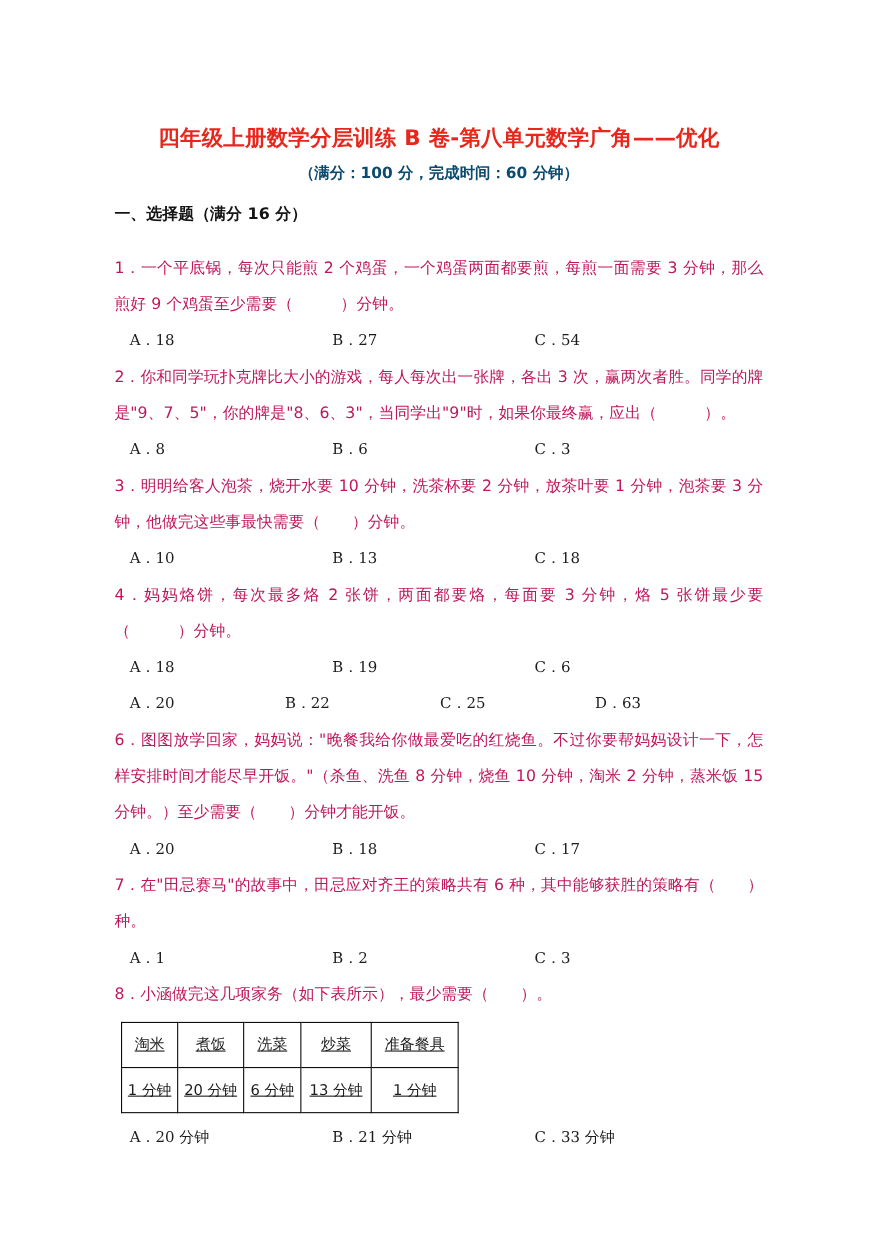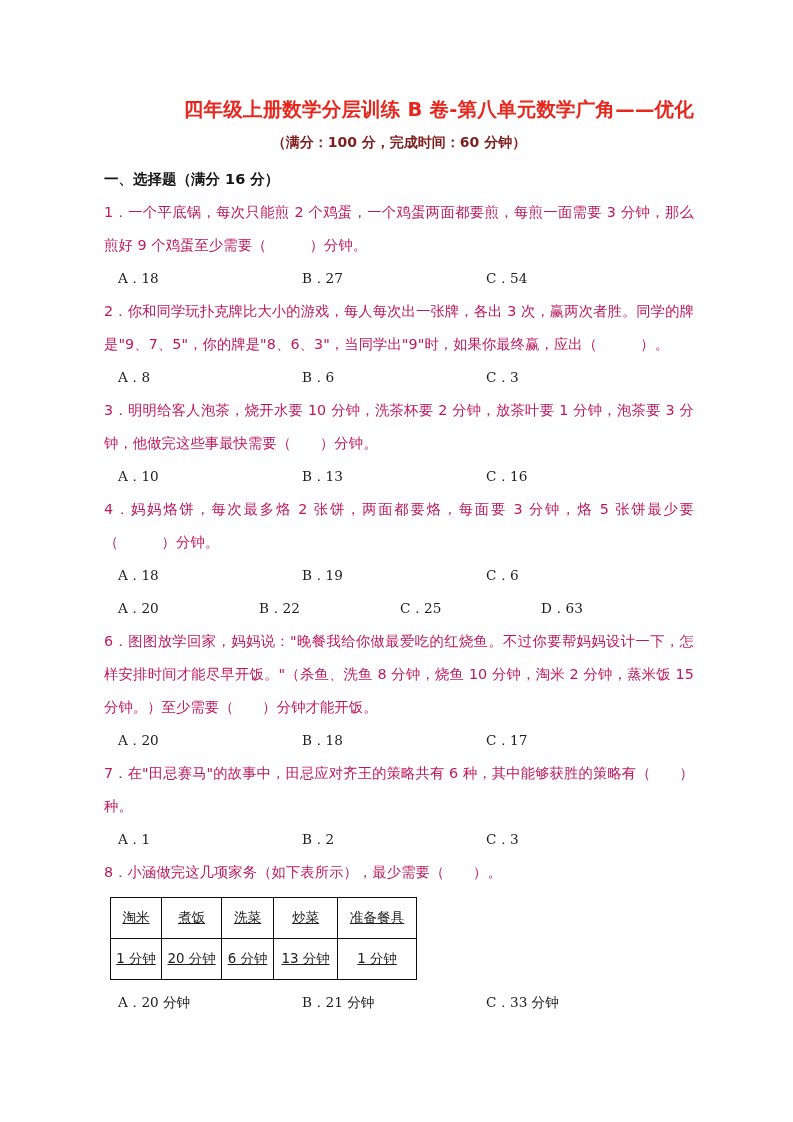--- a/index.html
+++ b/index.html
@@ -29,41 +29,41 @@
     top: 96px;
     width: 590px;
   }
 
   
   .doc-title {
     color: #e8261c;
     font-weight: bold;
     font-size: 19.5px;
     line-height: 28px;
-    text-align: right;
+    text-align: center;
     letter-spacing: 0.2px;
     white-space: nowrap;
-    margin: 0 0 7px 0;
+    margin: 16px 0 7px 0;
   }
   .doc-subtitle {
-    color: #7f1d1d;
+    color: #0c4a6e;
     font-weight: bold;
     font-size: 14px;
     line-height: 22px;
     text-align: center;
     margin: 0 0 11px 0;
   }
 
   
   .section-head {
     font-weight: bold;
     font-size: 14.5px;
     line-height: 30px;
     color: #141414;
-    margin: 0 0 2px 0;
+    margin: 0 0 18px 0;
   }
 
   
   .q-block {
     margin: 0;
   }
   .q-text {
     font-size: 14.3px;
     line-height: 33px;
     color: #be185d;
@@ -150,21 +150,21 @@
         <span class="opt">B．6</span>
         <span class="opt">C．3</span>
       </div>
     </div>
 
     <div class="q-block">
       <p class="q-text">3．明明给客人泡茶，烧开水要 10 分钟，洗茶杯要 2 分钟，放茶叶要 1 分钟，泡茶要 3 分钟，他做完这些事最快需要（　　）分钟。</p>
       <div class="opt-row cols3">
         <span class="opt">A．10</span>
         <span class="opt">B．13</span>
-        <span class="opt">C．16</span>
+        <span class="opt">C．18</span>
       </div>
     </div>
 
     <div class="q-block">
       <p class="q-text">4．妈妈烙饼，每次最多烙 2 张饼，两面都要烙，每面要 3 分钟，烙 5 张饼最少要（　　　）分钟。</p>
       <div class="opt-row cols3">
         <span class="opt">A．18</span>
         <span class="opt">B．19</span>
         <span class="opt">C．6</span>
       </div>

